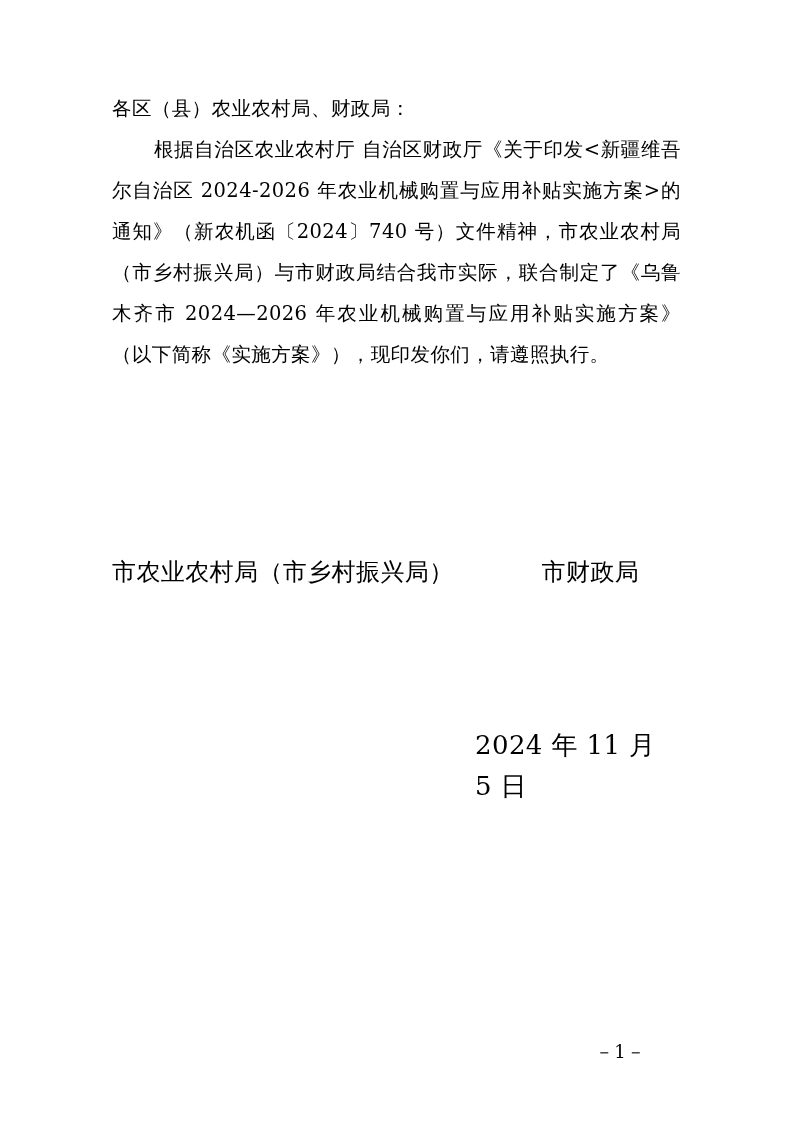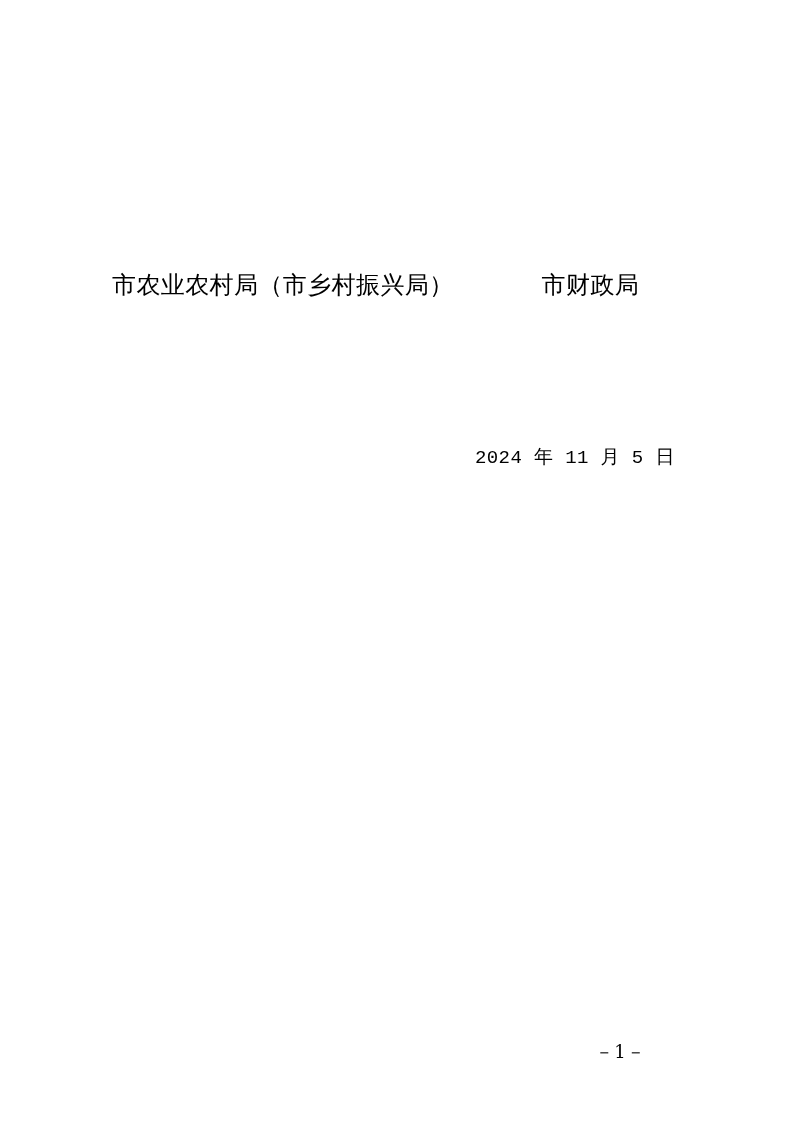--- a/index.html
+++ b/index.html
@@ -46,42 +46,46 @@
   }
   .sig-line {
     display: block;
   }
   .sig-gap {
     display: inline-block;
     width: 88px;
   }
   .date-line {
     margin-top: 50px;
-    font-size: 19px;
+    font-size: 26px;
     line-height: 41px;
     letter-spacing: 0.4px;
     padding-left: 363px;
-    font-family: Liberation Mono, monospace;
   }
   .page-number {
     position: absolute;
     left: 0;
     right: 0;
     bottom: 58px;
     text-align: center;
     font-size: 18px;
     letter-spacing: 1px;
     padding-left: 448px;
   }
 </style>
 </head>
 <body>
 
 <div class="page">
 
+  <div class="doc-body">
+    <p class="salutation">各区（县）农业农村局、财政局：</p>
+
+    <p class="para">根据自治区农业农村厅  自治区财政厅《关于印发&lt;新疆维吾尔自治区 2024-2026 年农业机械购置与应用补贴实施方案&gt;的通知》（新农机函〔2024〕740 号）文件精神，市农业农村局（市乡村振兴局）与市财政局结合我市实际，联合制定了《乌鲁木齐市 2024—2026 年农业机械购置与应用补贴实施方案》（以下简称《实施方案》），现印发你们，请遵照执行。</p>
+  </div>
 
   <div class="signature-block">
     <span class="sig-line"><span>市农业农村局（市乡村振兴局）</span><span class="sig-gap"></span><span>市财政局</span></span>
   </div>
 
   <div class="date-line">2024 年 11 月 5 日</div>
 
   <div class="page-number">－1－</div>
 
 </div>

